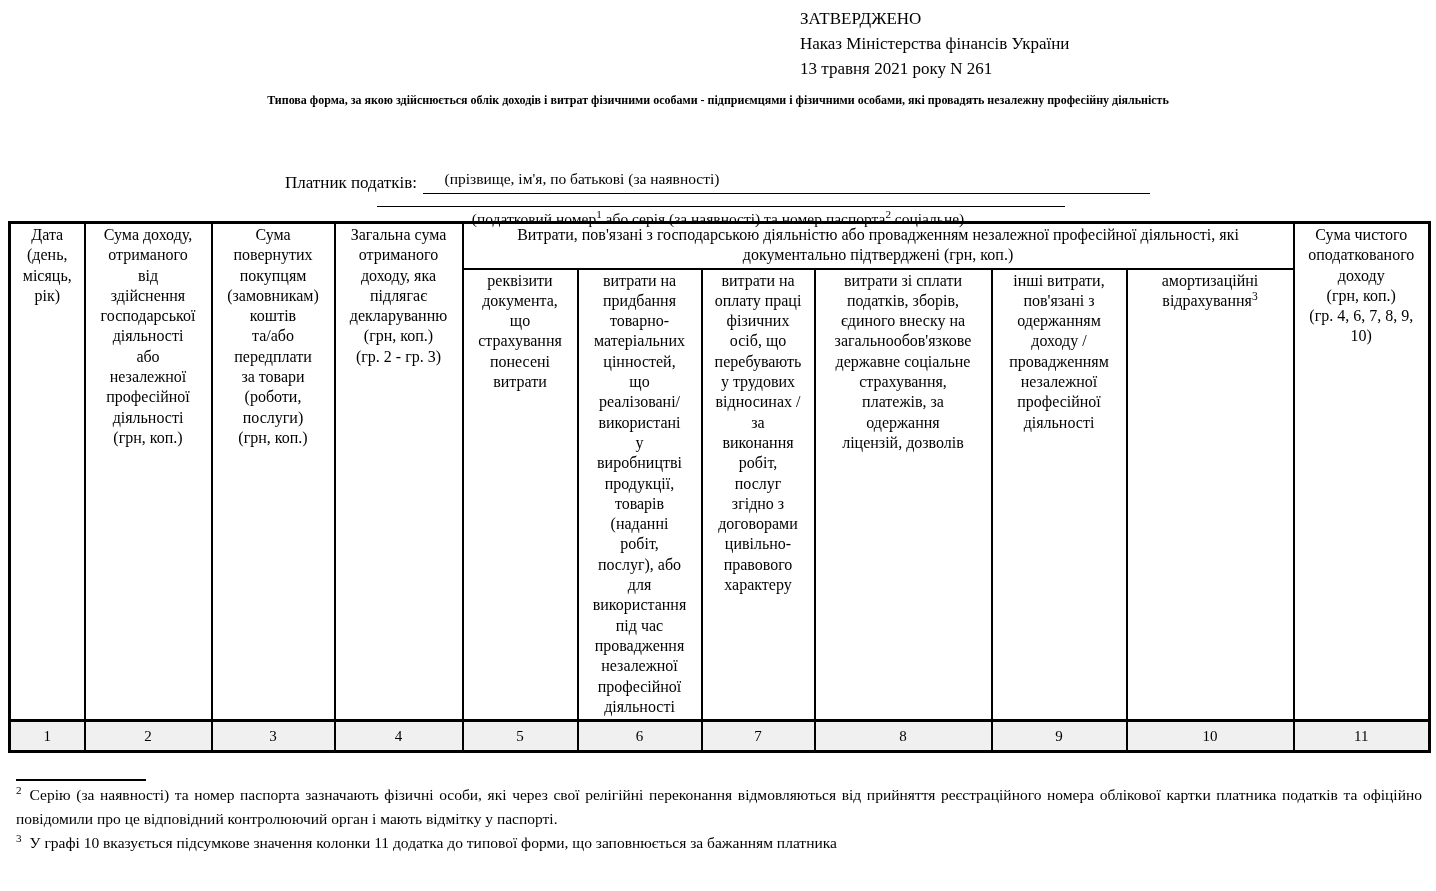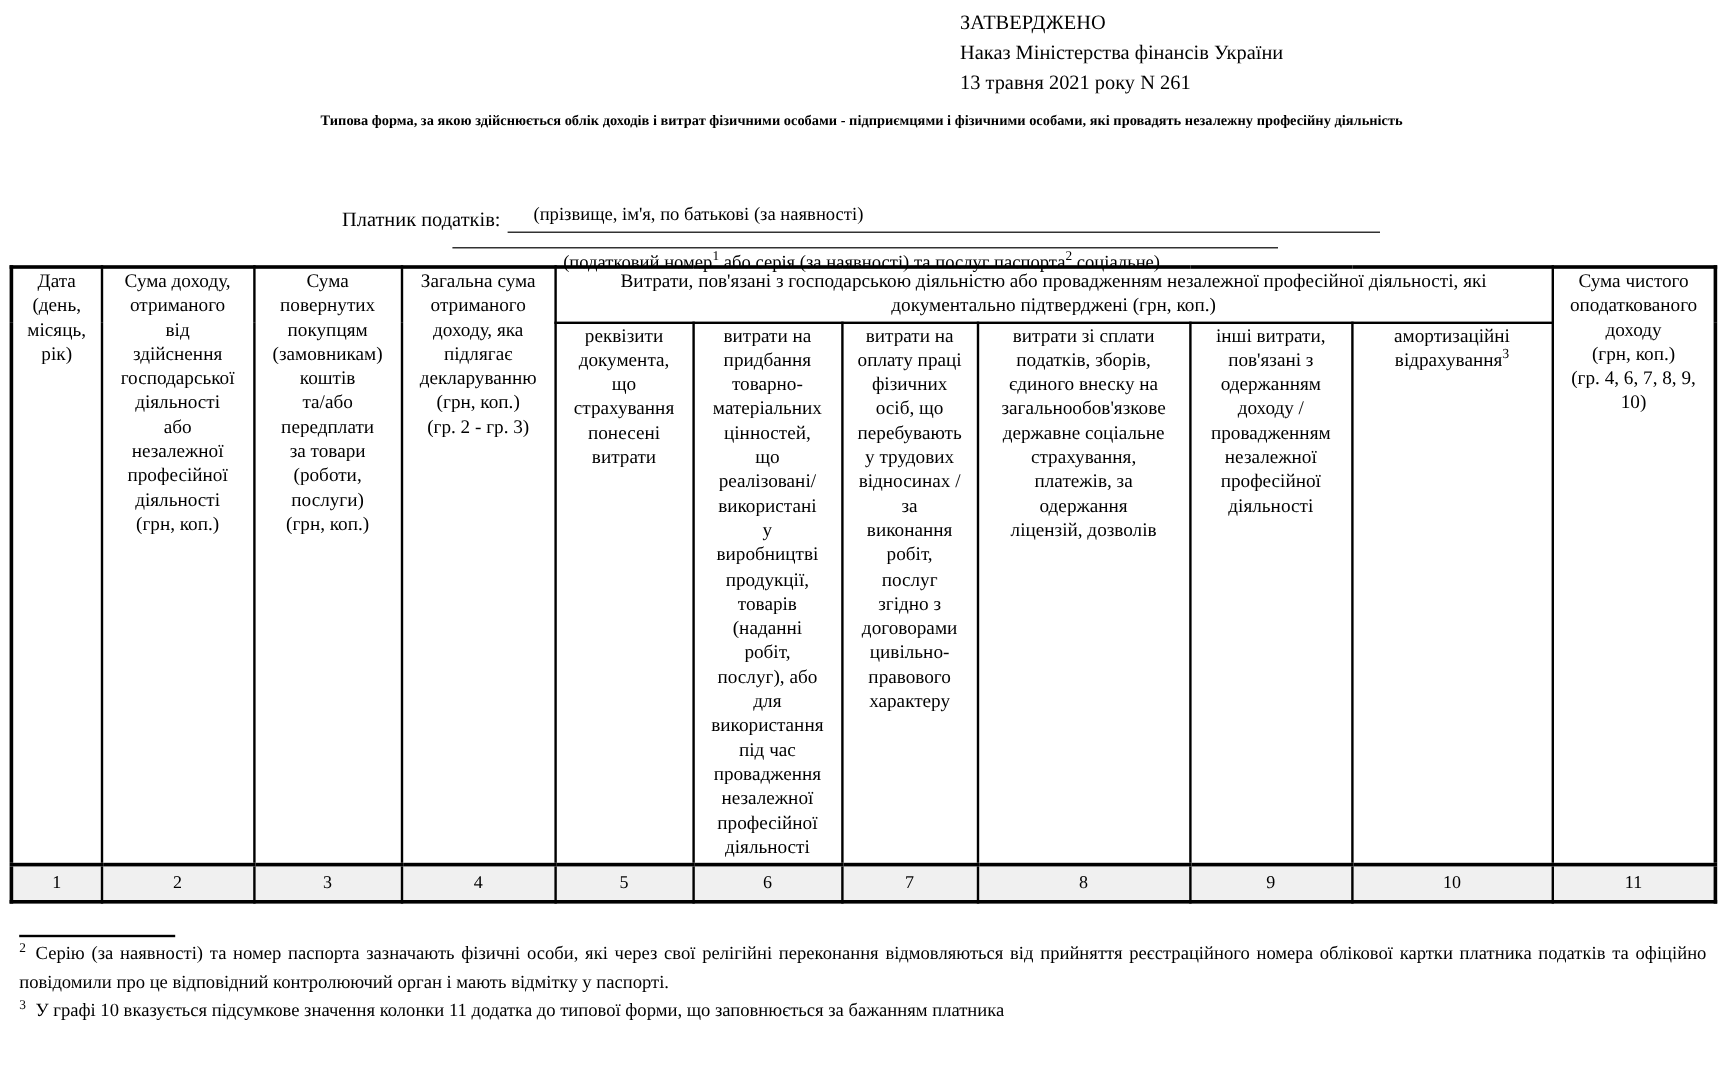--- a/index.html
+++ b/index.html
@@ -82,21 +82,21 @@
 <div class="form-title">Типова форма, за якою здійснюється облік доходів і витрат фізичними особами - підприємцями і фізичними особами, які провадять незалежну професійну діяльність</div>
 
 <div class="taxpayer-row">
   <span class="label">Платник податків:</span>
   <span class="fill-line"></span>
 </div>
 <div class="caption1">(прізвище, ім'я, по батькові (за наявності)</div>
 
 <div class="id-line"></div>
 <div class="caption2">
-  <span>(податковий номер</span><sup>1</sup><span> або серія (за наявності) та послуг паспорта</span><sup>2</sup><span> соціальне)</span>
+  <span>(податковий номер</span><sup>1</sup><span> або серія (за наявності) та номер паспорта</span><sup>2</sup><span> соціальне)</span>
 </div>
 
 <table class="ledger">
   <colgroup>
     <col style="width:75px">
       <col style="width:127px">
       <col style="width:123px">
       <col style="width:128px">
     <col style="width:115px">
       <col style="width:124px">

